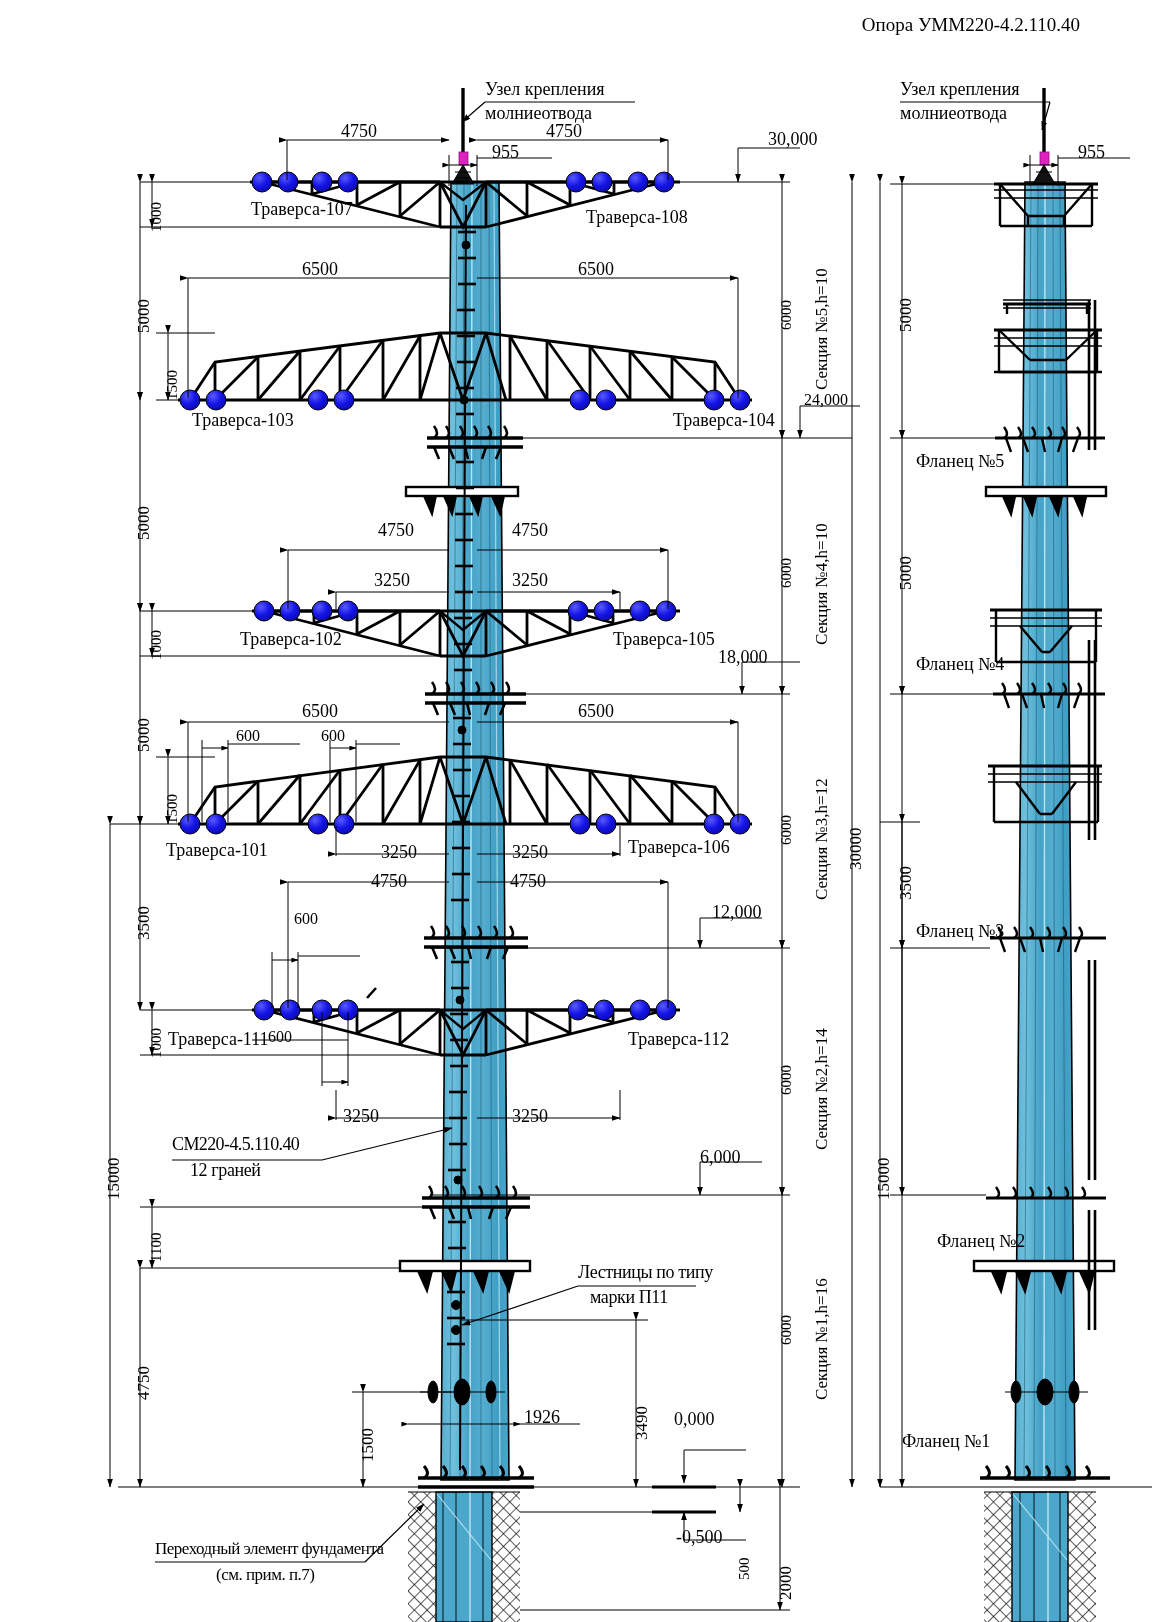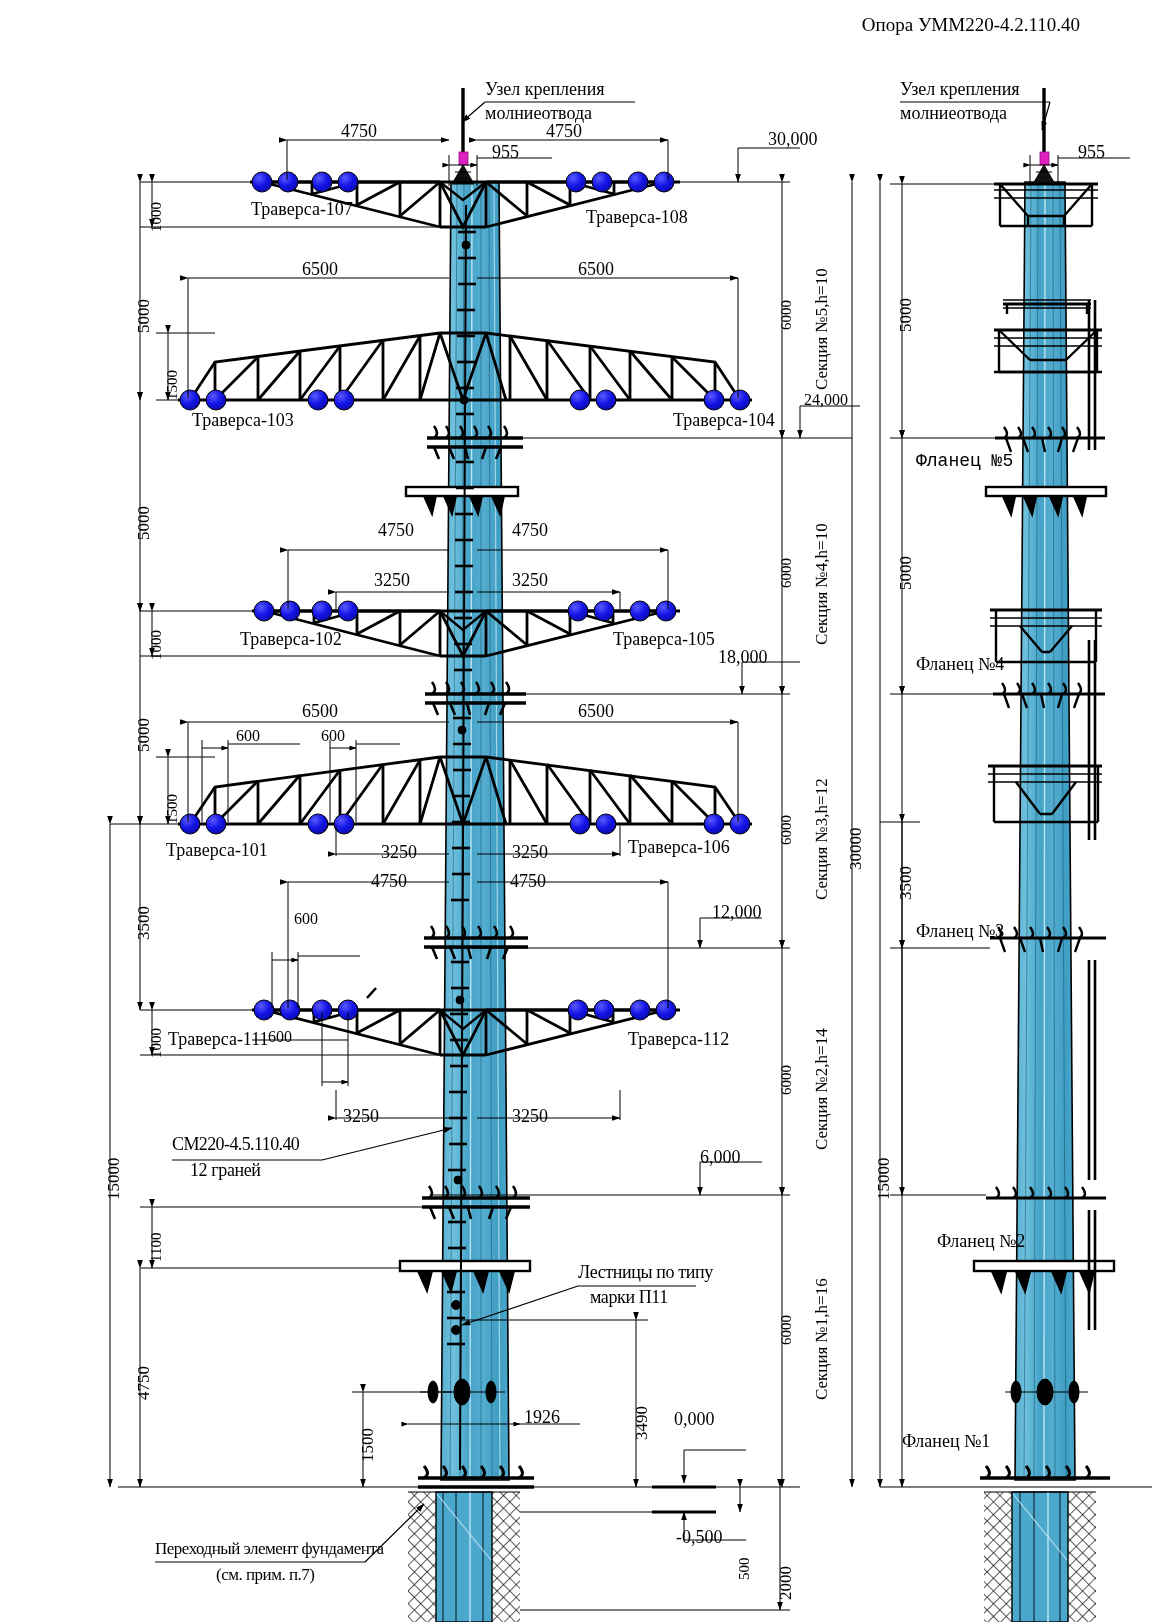--- a/index.html
+++ b/index.html
@@ -724,21 +724,21 @@
 
       <path d="M578,1286 h118 M578,1286 L462,1325" marker-end="url(#ar)"></path>
 
       <path d="M155,1562 h210 M365,1562 L424,1504" marker-end="url(#ar)"></path>
 
       <path d="M485,102 h150 M485,102 L462,122" marker-end="url(#ar)"></path>
       <path d="M900,102 h150 M1050,102 L1042,130" marker-end="url(#ar)"></path>
     </g>
   </svg>
 
-  <div class="lbl" style="left:916px; top:452px;font-family:Liberation Mono, monospace;">Фланец №5</div>
+  <div class="lbl" style="left:916px; top:452px;">Фланец №5</div>
   <div class="lbl" style="left:916px; top:655px;">Фланец №4</div>
   <div class="lbl" style="left:916px; top:922px;">Фланец №3</div>
   <div class="lbl" style="left:902px; top:1232px;padding-left:35px;">Фланец №2</div>
   <div class="lbl" style="left:902px; top:1432px;">Фланец №1</div>
 
   <div class="vlbl" style="left:896px; top:332px;">5000</div>
   <div class="vlbl" style="left:896px; top:590px;">5000</div>
   <div class="vlbl" style="left:896px; top:900px;">3500</div>
   <div class="vlbl" style="left:874px; top:1200px;">15000</div>
 

